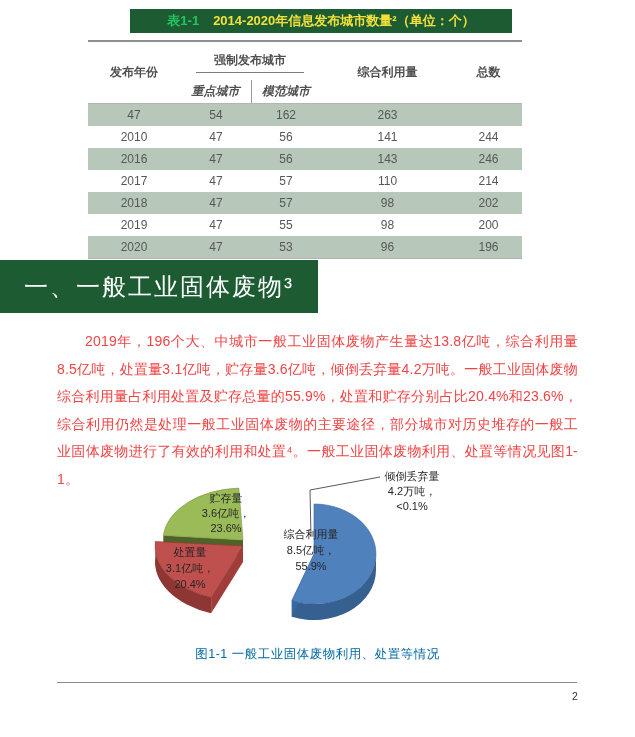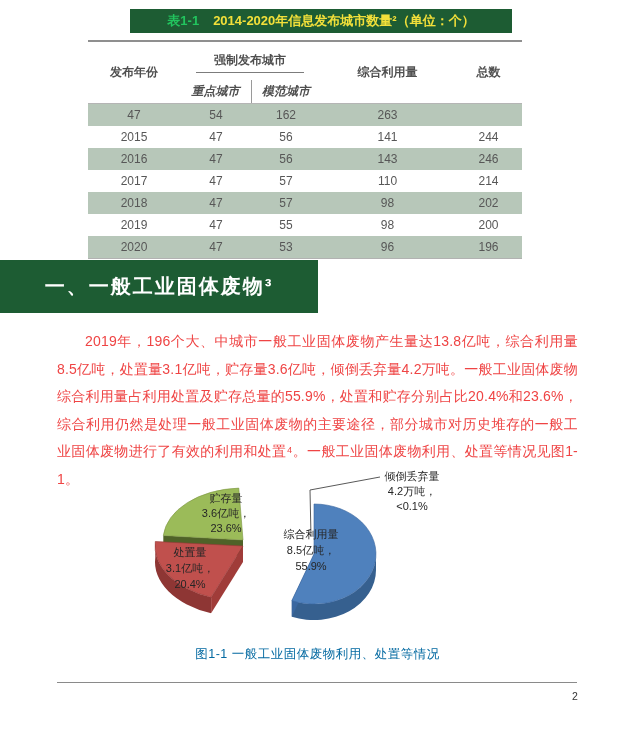--- a/index.html
+++ b/index.html
@@ -36,21 +36,21 @@
   .sub2{width:68px;}
   .tbody{border-bottom:1.5px solid #b2b2b2;}
   .trow{
     display:grid;grid-template-columns:92px 72px 68px 135px 67px;
     height:22px;line-height:22px;text-align:center;
   }
   .trow.alt{background:#b7c7b9;}
   
   .section-heading{
     position:absolute;left:0;top:260px;width:318px;height:53px;
-    background:#1d5c33;color:#ffffff;font-size:20px;font-weight:bold;
+    background:#1d5c33;color:#ffffff;font-size:24px;font-weight:normal;
     display:flex;align-items:center;justify-content:center;letter-spacing:2px;
   }
   
   .body-text{
     position:absolute;left:57px;top:328px;width:521px;
     font-size:14px;line-height:27.5px;color:#ef4444;
     text-align:justify;text-indent:2em;letter-spacing:0.2px;
   }
   
   .figure{position:absolute;left:110px;top:462px;width:420px;height:180px;}
@@ -92,21 +92,21 @@
       <div class="th-total">总数</div>
     </div>
     <div class="tbody">
       <div class="trow alt">
         <div>47</div>
         <div>54</div>
         <div>162</div>
         <div>263</div>
       </div>
       <div class="trow">
-        <div>2015</div>
+        <div>2010</div>
         <div>47</div>
         <div>56</div>
         <div>141</div>
         <div>244</div>
       </div>
       <div class="trow alt">
         <div>2016</div>
         <div>47</div>
         <div>56</div>
         <div>143</div>

